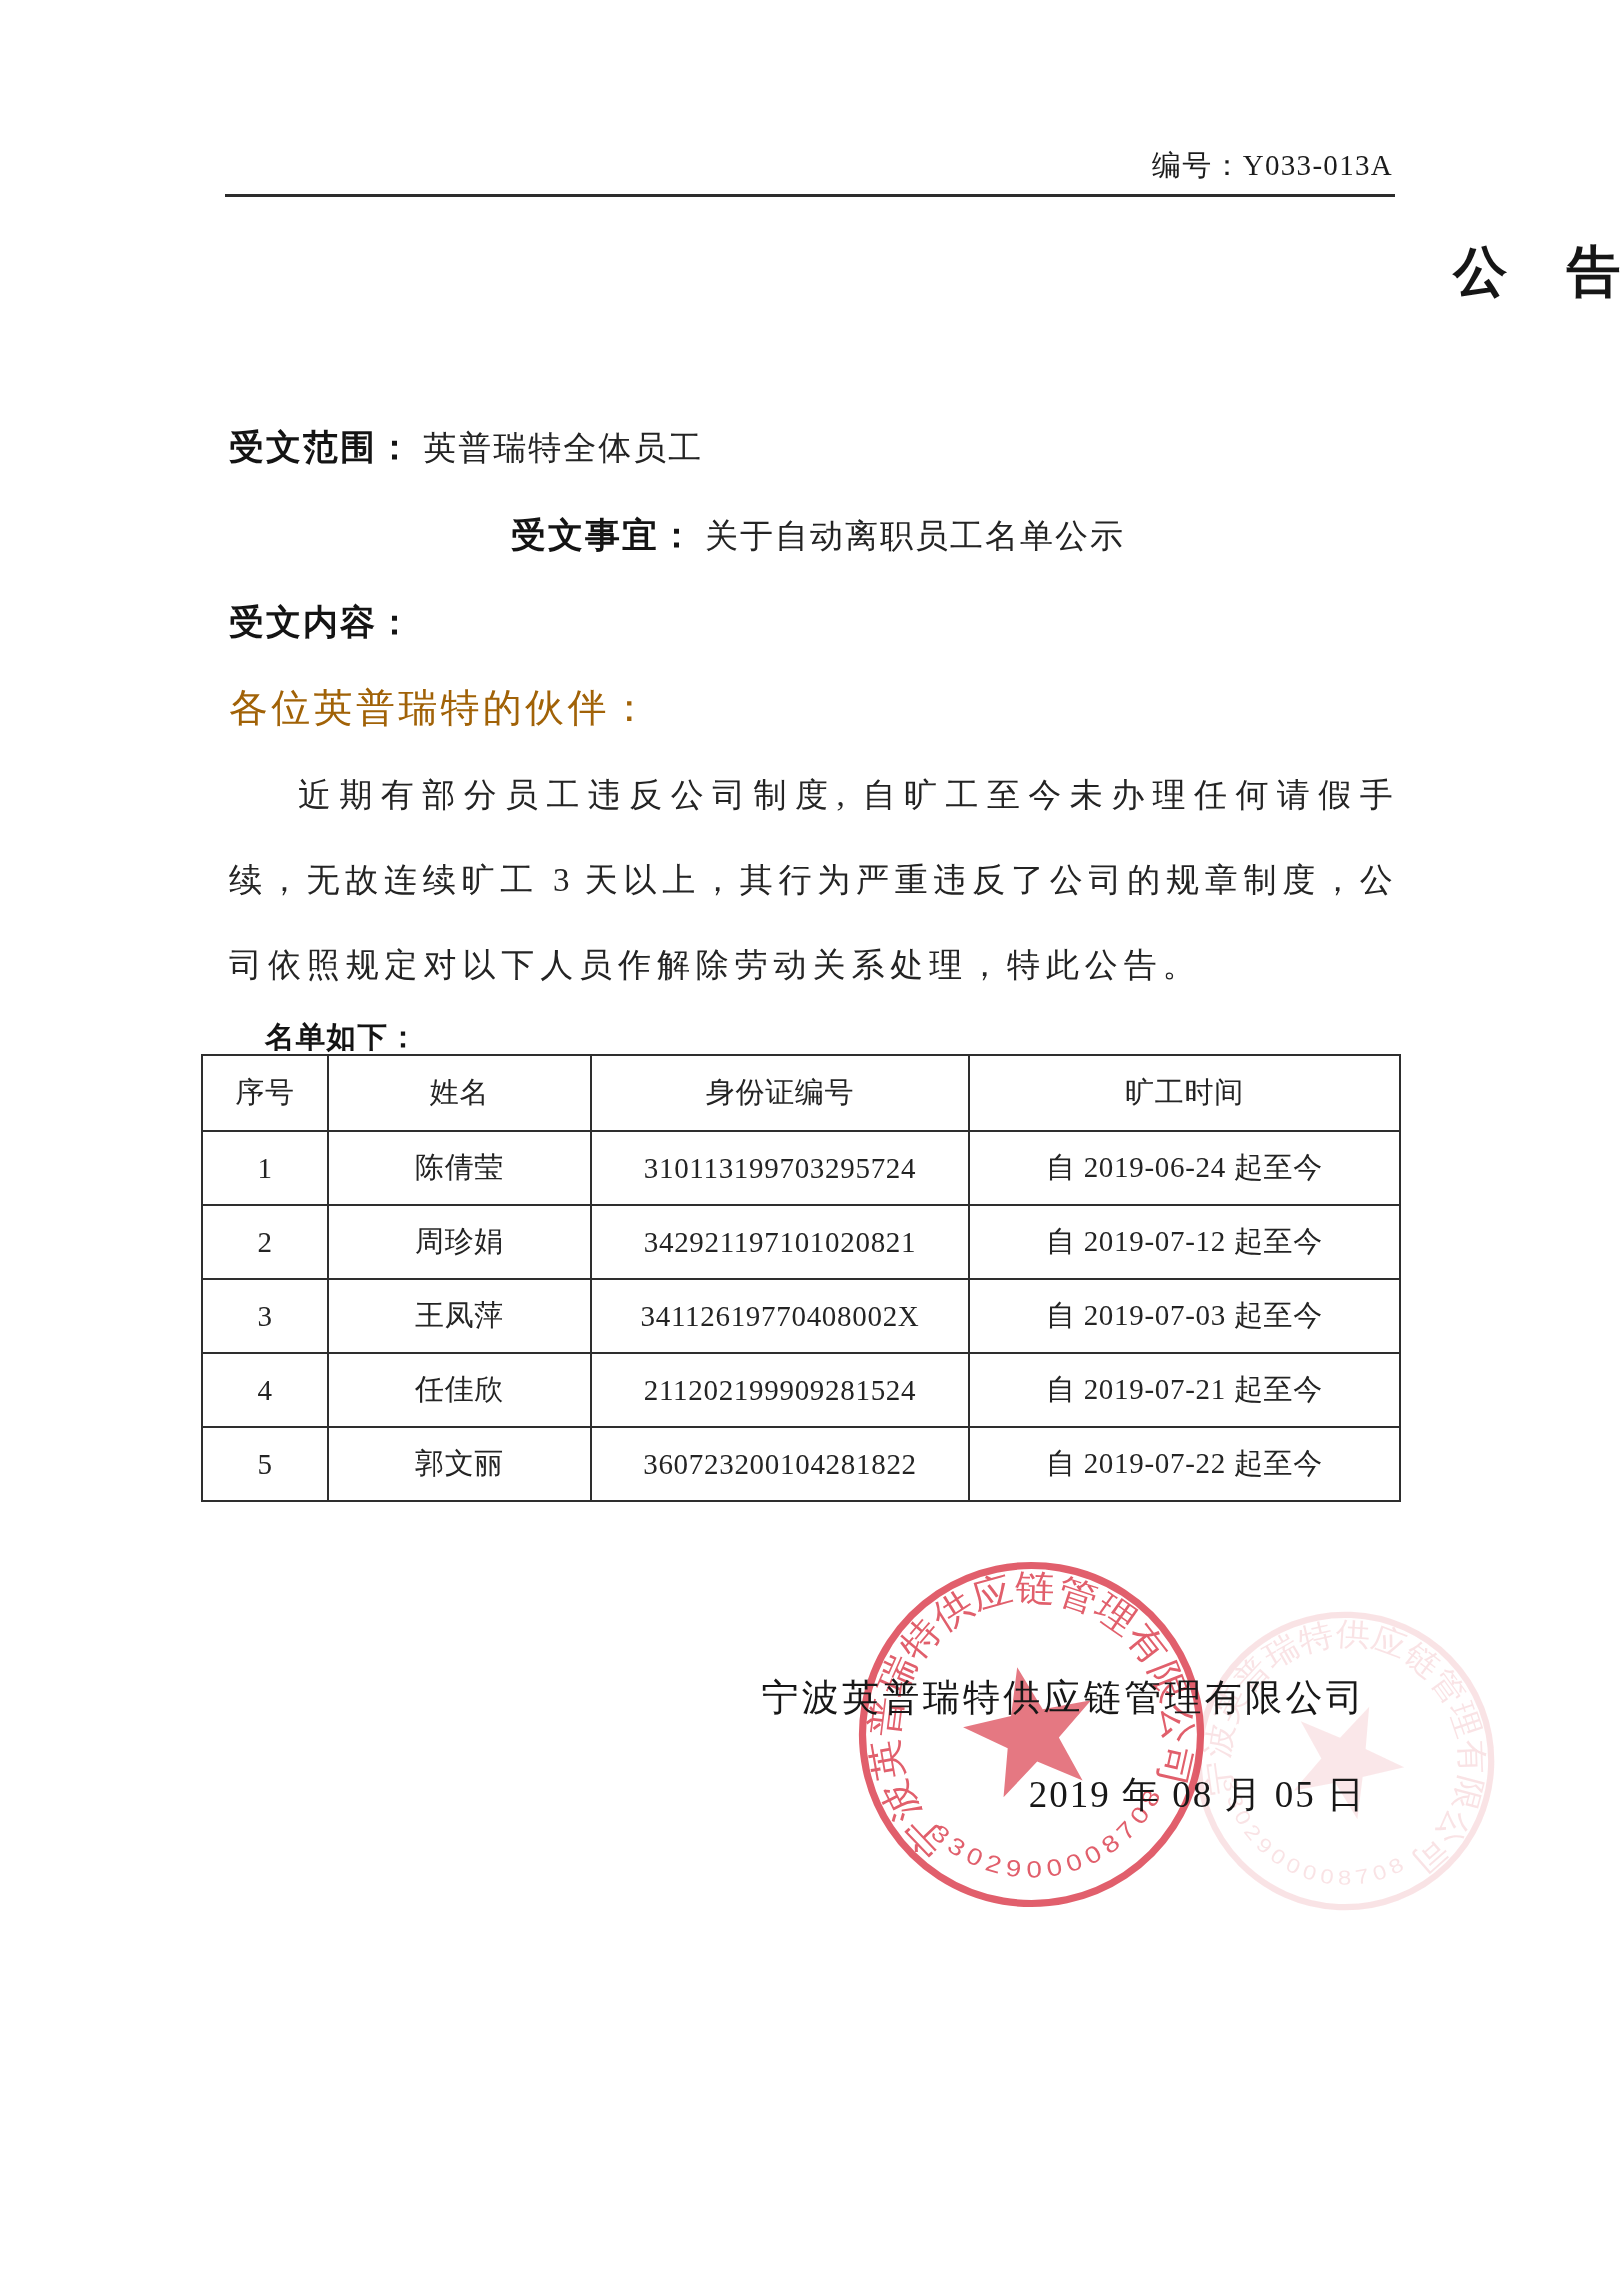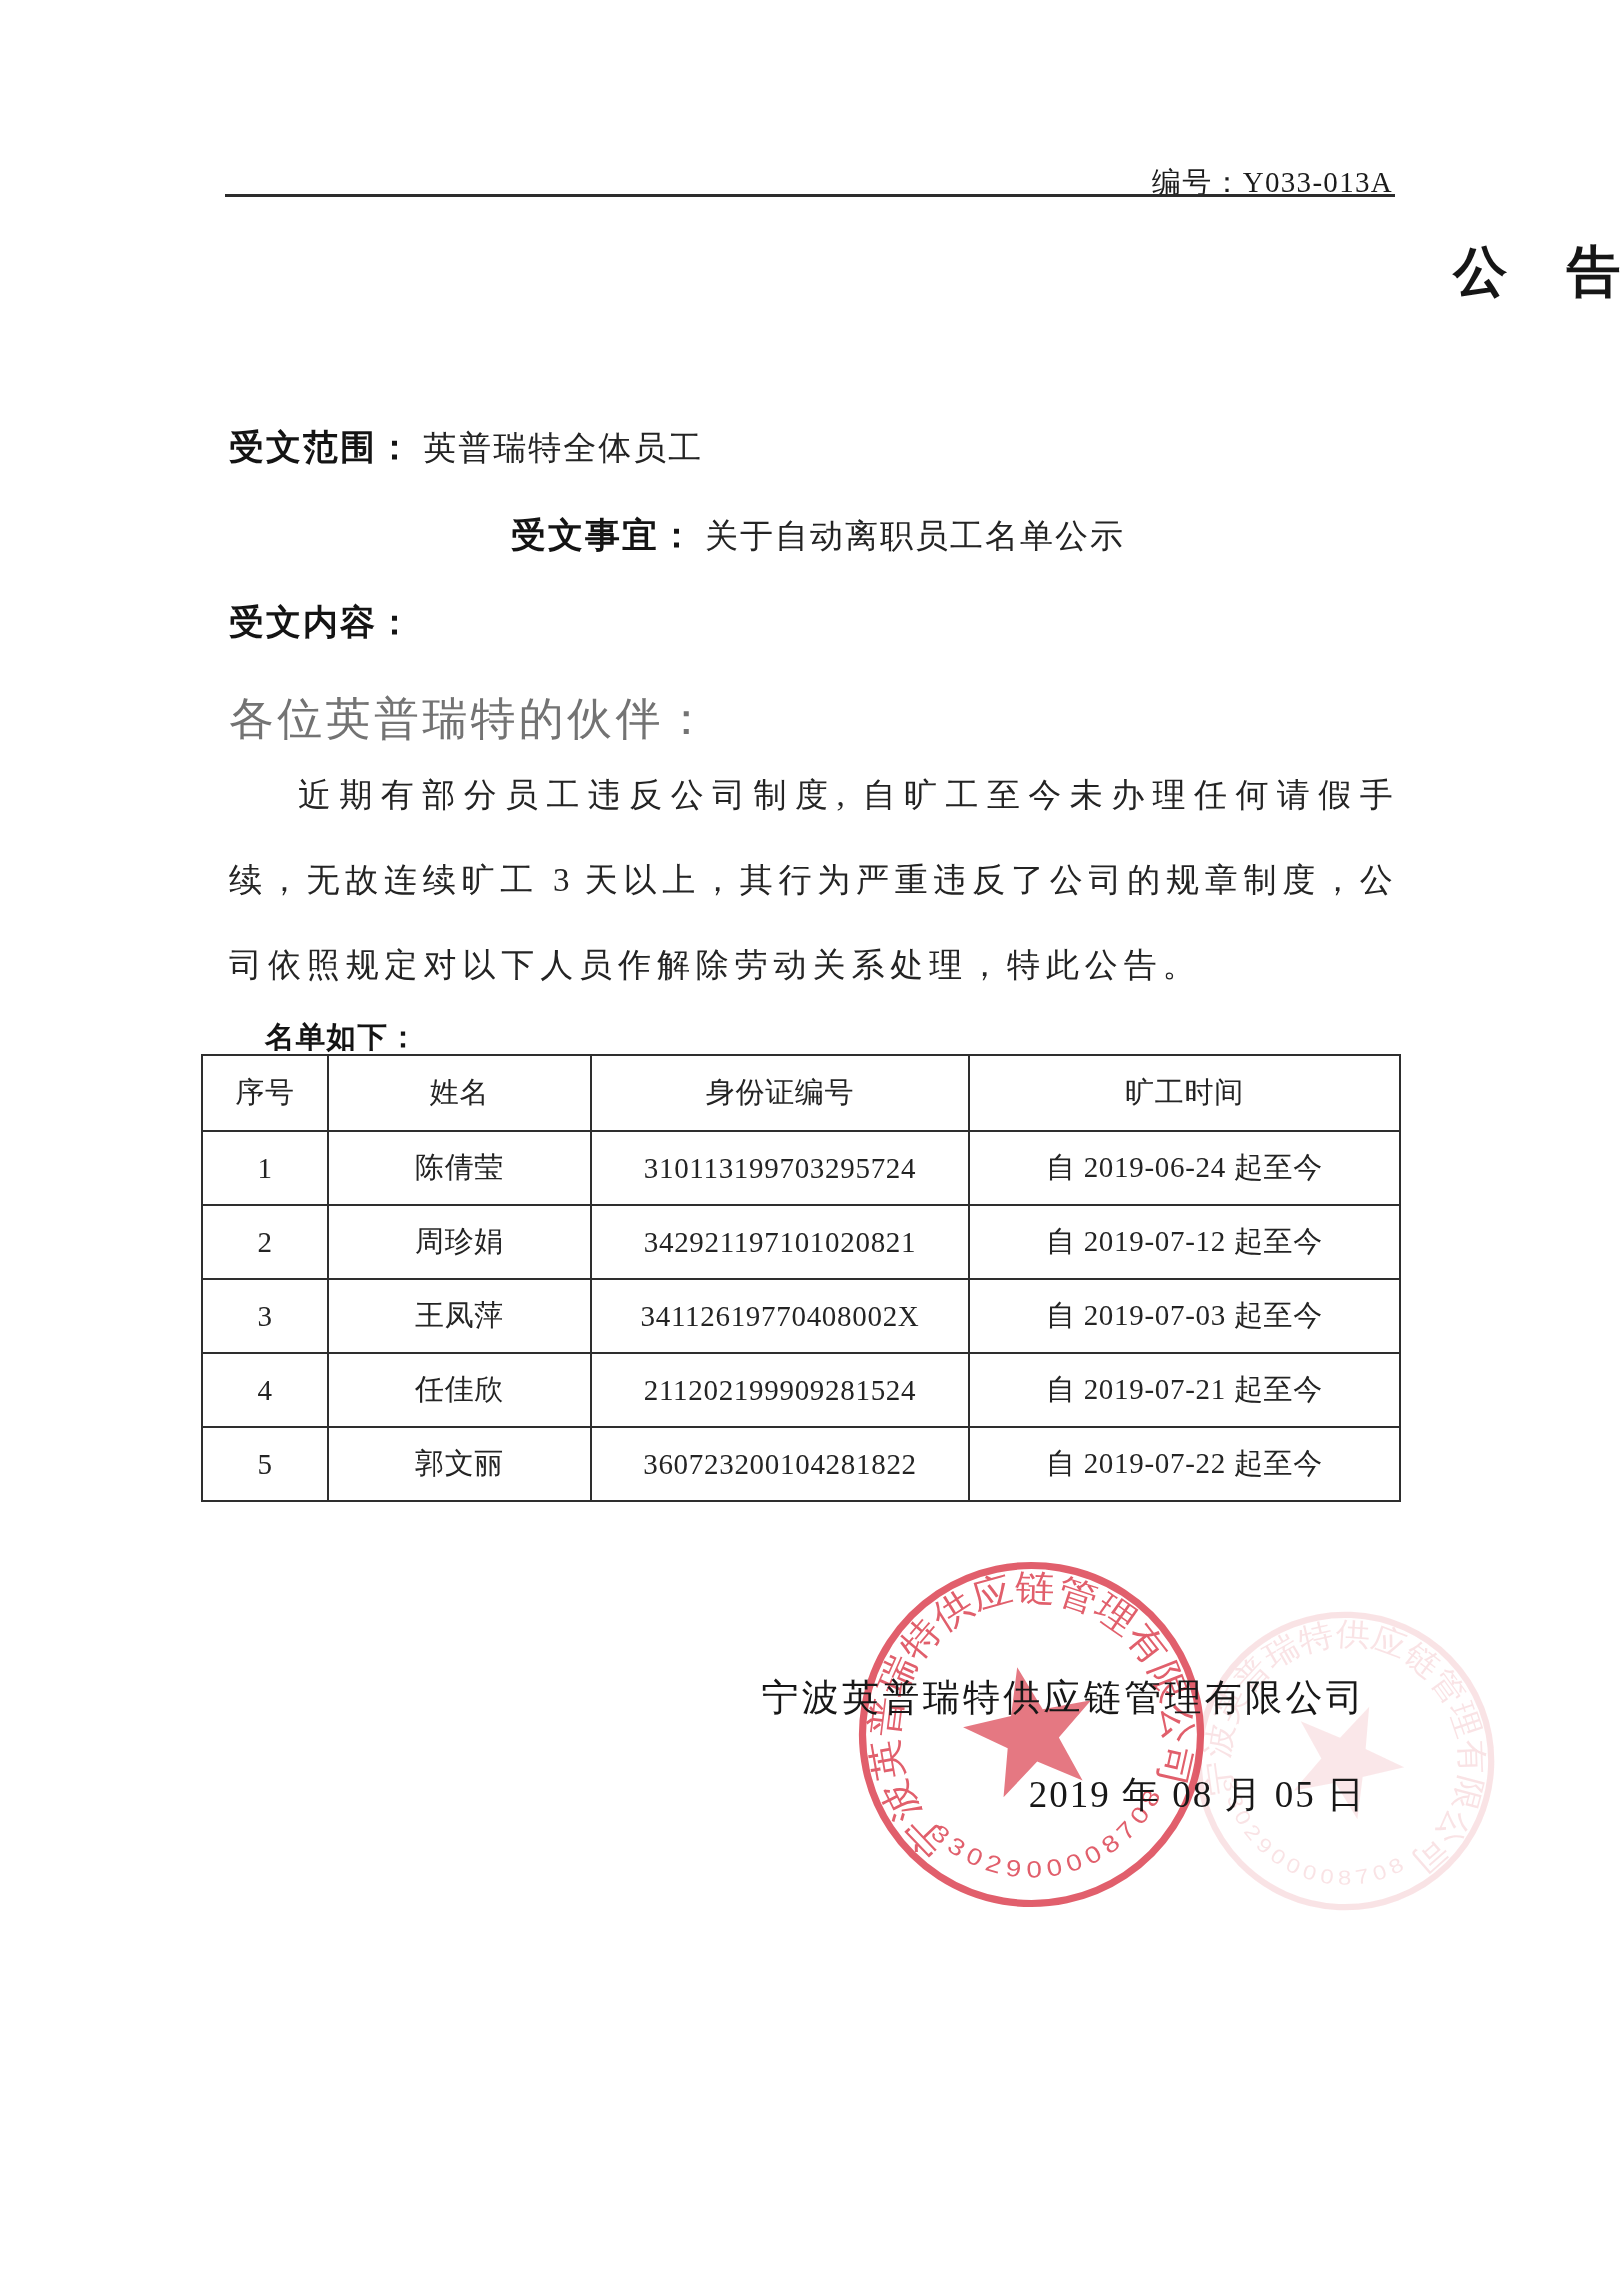--- a/index.html
+++ b/index.html
@@ -6,21 +6,21 @@
   .page{
     position:relative;
     width:1623px;height:2295px;
     background:#ffffff;
     margin:0 auto;
     font-family:"Liberation Serif","DejaVu Serif",serif;
     color:#222;
     overflow:hidden;
   }
   .code-line{
-    position:absolute;top:165px;right:230px;
+    position:absolute;top:148px;right:230px;
     font-size:29px;line-height:34px;color:#1c1c1c;
     letter-spacing:1.3px;
   }
   .head-rule{
     position:absolute;top:194px;left:225px;
     width:1170px;height:3.3px;background:#2c2c2c;
   }
   .doc-title{
     position:absolute;top:240px;left:0;width:100%;
     text-align:right;
@@ -36,21 +36,21 @@
     font-family:"Liberation Sans","DejaVu Sans",sans-serif;
     font-weight:700;font-size:35px;color:#141414;
     letter-spacing:2px;
   }
   .field-value{
     font-size:33px;color:#242424;letter-spacing:2px;padding-left:9.2px;
   }
   .f0{top:336px;} .f1{top:426px;} .f2{top:514px;text-align:center;} .f3{top:601px;}
   .salutation{
     position:absolute;top:687px;left:229px;
-    font-size:45px;line-height:41px;color:#737373;letter-spacing:3.3px;margin-top:12px;
+    font-size:39px;line-height:41px;color:#a16207;letter-spacing:3.3px;
   }
   .body-par{
     position:absolute;top:753px;left:229px;width:1165px;
     font-size:33px;color:#242424;
   }
   .par-line{
     height:85px;line-height:85px;
     letter-spacing:1.3px;
     text-align:justify;text-align-last:justify;text-justify:inter-character;
   }

